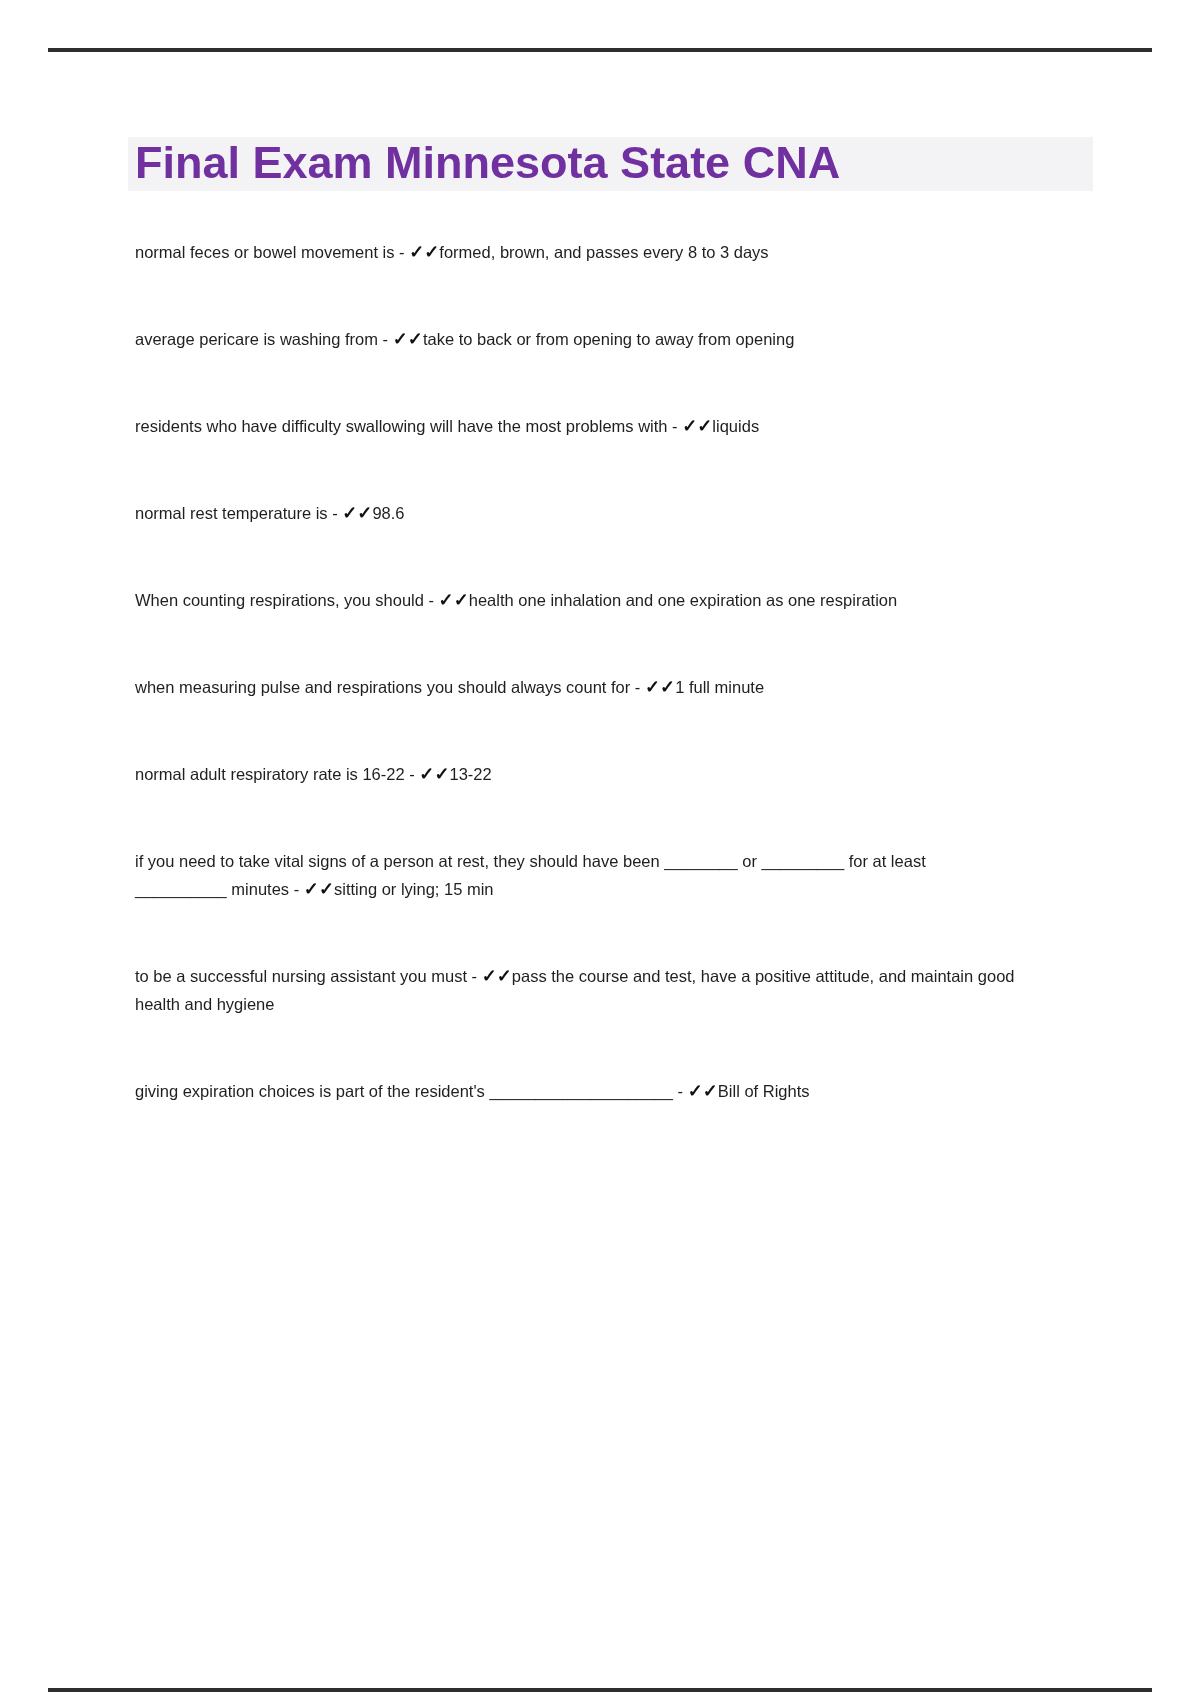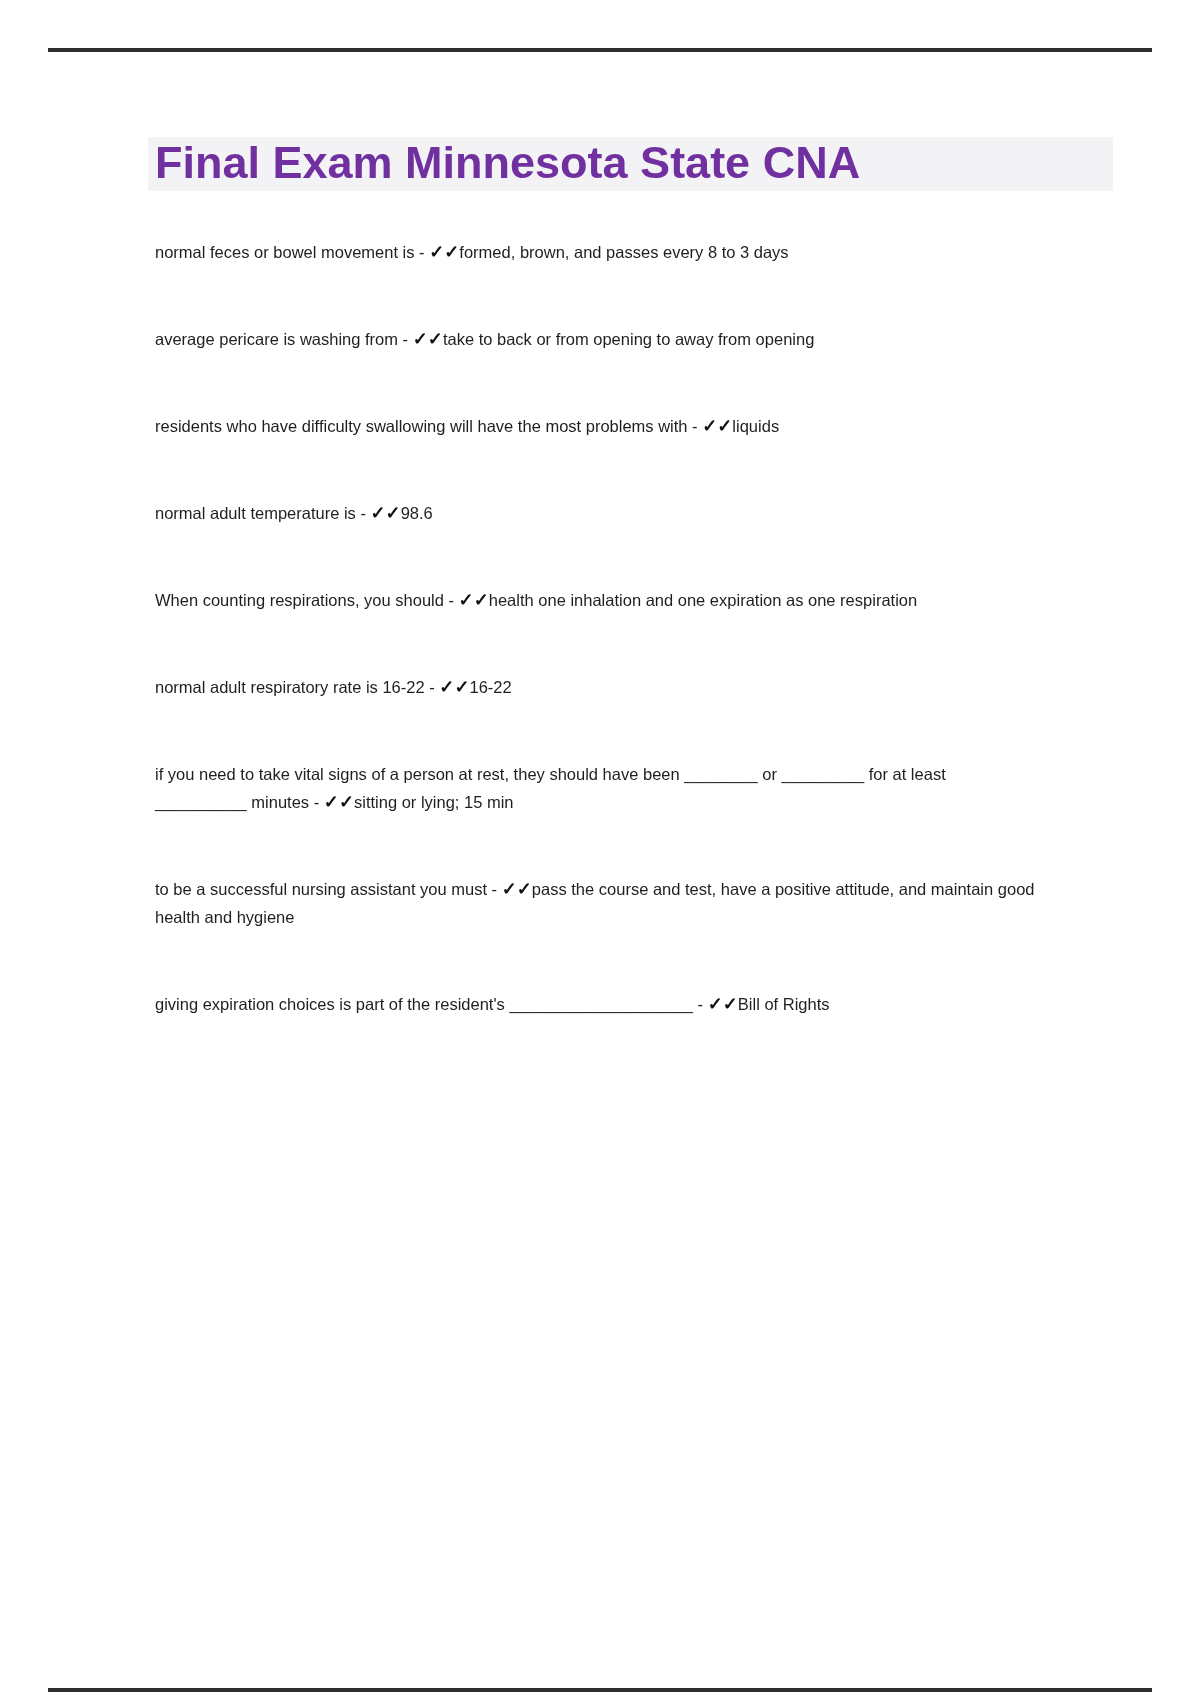--- a/index.html
+++ b/index.html
@@ -24,21 +24,20 @@
     background: #2e2e2e;
   }
   .rule-top { top: 48px; }
   .rule-bottom { top: 1688px; }
 
   .content {
     position: absolute;
     left: 135px;
     top: 137px;
     width: 885px;
-    margin-left: 20px;
   }
   .title-bar {
     background: #f3f3f6;
     margin-left: -7px;
     width: 965px;
     padding: 3px 0 6px 7px;
     box-sizing: border-box;
   }
   .title-text {
     font-size: 45px;
@@ -76,27 +75,28 @@
     </div>
 
     <div class="qa-list">
 
       <p class="qa"><span>normal feces or bowel movement is - </span><span class="checks">✓✓</span><span>formed, brown, and passes every 8 to 3 days</span></p>
 
       <p class="qa"><span>average pericare is washing from - </span><span class="checks">✓✓</span><span>take to back or from opening to away from opening</span></p>
 
       <p class="qa"><span>residents who have difficulty swallowing will have the most problems with - </span><span class="checks">✓✓</span><span>liquids</span></p>
 
-      <p class="qa"><span>normal adult temperature is - </span><span class="checks">✓✓</span><span>98.6</span></p>
+      <p class="qa"><span>normal rest temperature is - </span><span class="checks">✓✓</span><span>98.6</span></p>
 
 
       <p class="qa"><span>When counting respirations, you should - </span><span class="checks">✓✓</span><span>health one inhalation and one expiration as one respiration</span></p>
 
+      <p class="qa"><span>when measuring pulse and respirations you should always count for - </span><span class="checks">✓✓</span><span>1 full minute</span></p>
 
-      <p class="qa"><span>normal adult respiratory rate is 16-22 - </span><span class="checks">✓✓</span><span>16-22</span></p>
+      <p class="qa"><span>normal adult respiratory rate is 16-22 - </span><span class="checks">✓✓</span><span>13-22</span></p>
 
       <p class="qa"><span>if you need to take vital signs of a person at rest, they should have been ________ or _________ for at least __________ minutes - </span><span class="checks">✓✓</span><span>sitting or lying; 15 min</span></p>
 
       <p class="qa"><span>to be a successful nursing assistant you must - </span><span class="checks">✓✓</span><span>pass the course and test, have a positive attitude, and maintain good health and hygiene</span></p>
 
       <p class="qa"><span>giving expiration choices is part of the resident's ____________________ - </span><span class="checks">✓✓</span><span>Bill of Rights</span></p>
     </div>
   </div>
 
   <div class="rule rule-bottom"></div>

